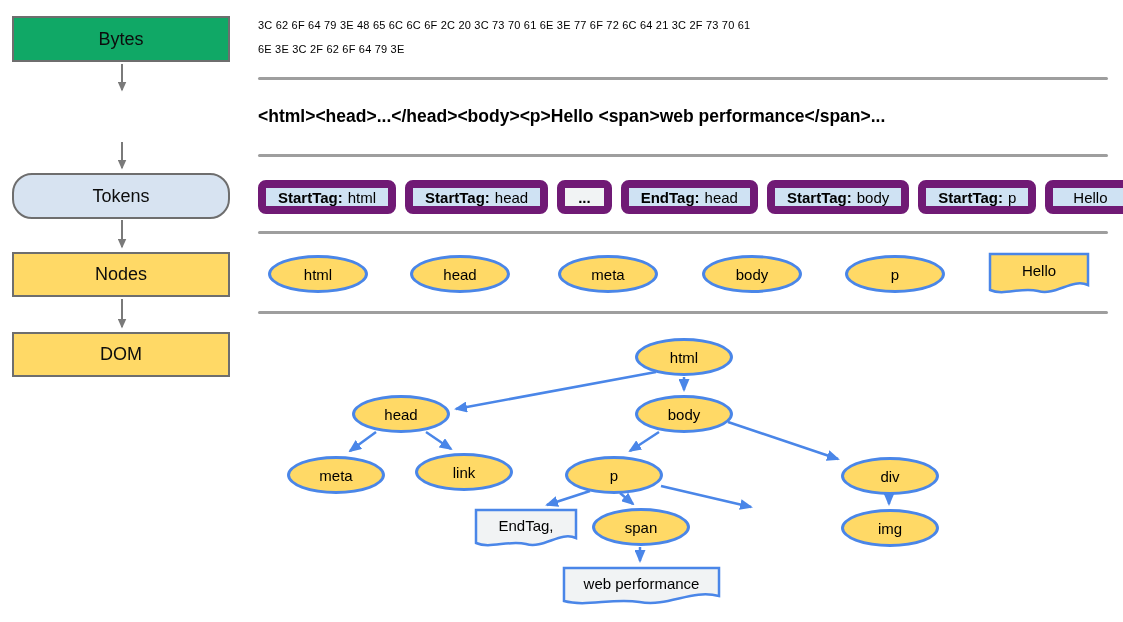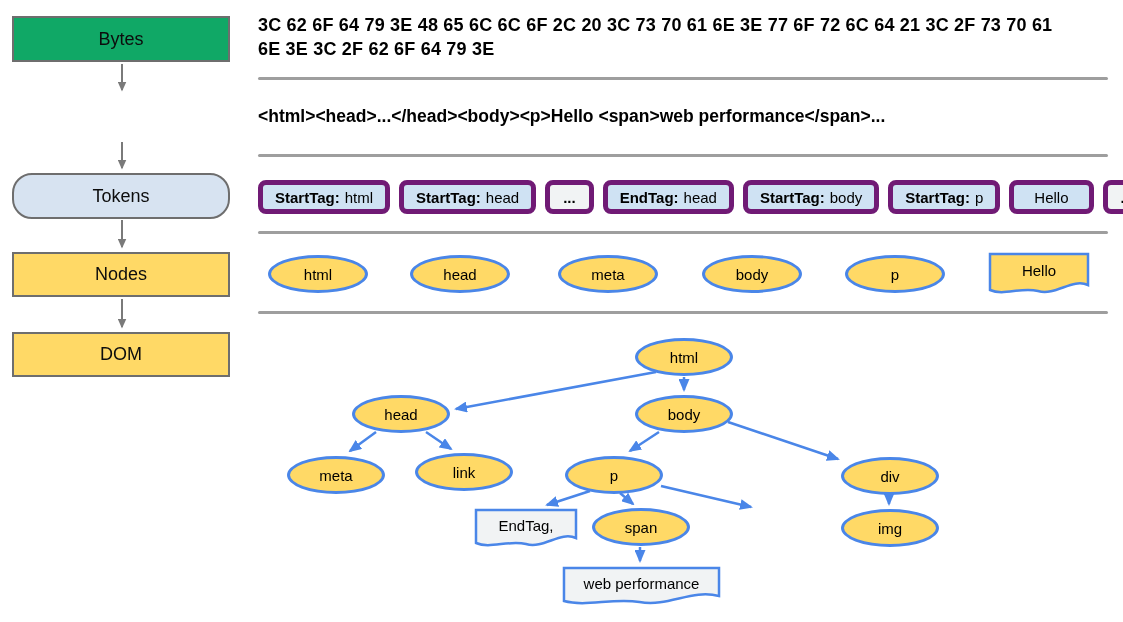--- a/index.html
+++ b/index.html
@@ -11,27 +11,27 @@
   .stage{
     position:absolute;left:12px;width:218px;display:flex;align-items:center;justify-content:center;
     border:2px solid #6e6e6e;box-sizing:border-box;font-size:18px;color:#0d0d0d;
   }
   .stage-green{background:#10A866;}
   .stage-blue{background:#D7E3F1;}
   .stage-yellow{background:#FFD966;}
   
   .divider{position:absolute;left:258px;width:850px;height:3px;background:#9E9E9E;border-radius:2px;}
   
-  .bytes-text{position:absolute;left:258px;top:13px;font-size:18px;font-weight:bold;line-height:24px;letter-spacing:.2px;white-space:nowrap;}
+  .bytes-text{position:absolute;left:258px;top:13px;font-size:11px;font-weight:normal;line-height:24px;letter-spacing:.2px;white-space:nowrap;}
   
   .chars-text{position:absolute;left:258px;top:106px;font-size:17.5px;font-weight:bold;white-space:nowrap;}
   
   .token-row{position:absolute;left:258px;top:180px;display:flex;gap:9px;align-items:stretch;}
   .token{
-    height:34px;box-sizing:border-box;border:5px solid #701a75;border-radius:8px;
+    height:34px;box-sizing:border-box;border:8px solid #701a75;border-radius:8px;
     display:flex;align-items:center;padding:0 12px;font-size:15px;background:#CFE2F3;white-space:nowrap;
   }
   .token .pfx{font-weight:bold;margin-right:5px;}
   .token-ellipsis{background:#F1F3F4;padding:0 13px;font-weight:bold;}
   .token-text{background:#CFE2F3;padding:0 20px;}
   
   .ellipse{
     position:absolute;border:3px solid #4A86E8;border-radius:50%;background:#FFD966;
     display:flex;align-items:center;justify-content:center;font-size:15px;box-sizing:border-box;
   }

